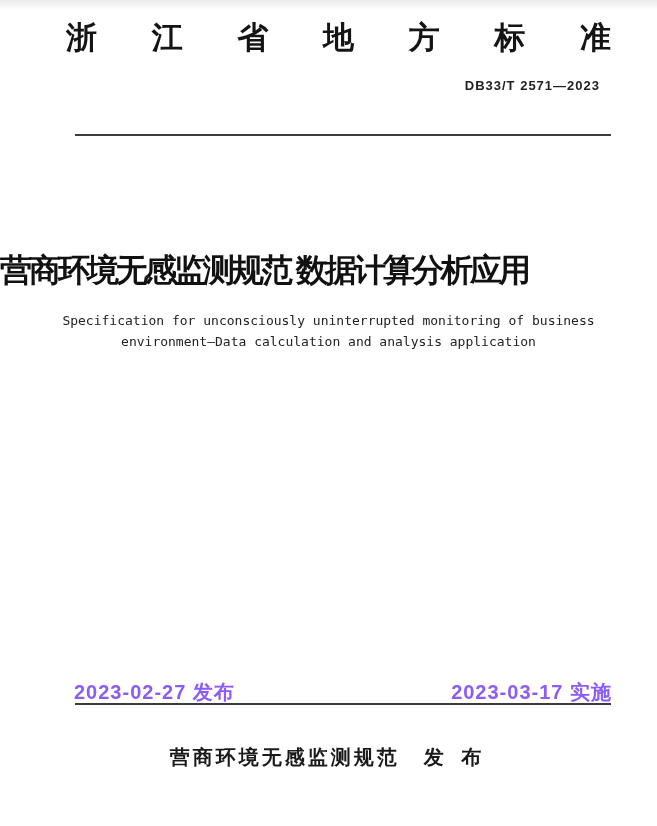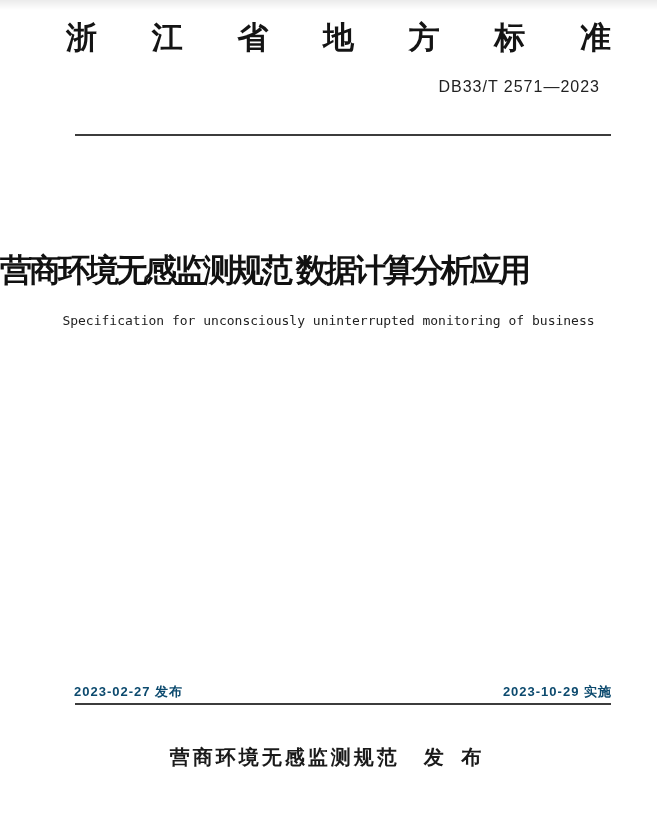--- a/index.html
+++ b/index.html
@@ -36,22 +36,22 @@
     font-size: 31px;
     line-height: 34px;
     font-weight: 700;
     color: #141414;
   }
 
   .doc-number {
     position: absolute;
     top: 78px;
     right: 57px;
-    font-size: 16px;
-    font-weight: 400;
+    font-size: 13px;
+    font-weight: 700;
     letter-spacing: 1px;
     color: #222;
   }
 
   .rule {
     position: absolute;
     left: 75px;
     right: 46px;
     height: 2px;
     background: #3c3c3c;
@@ -86,25 +86,25 @@
     color: #222;
   }
 
   .dates {
     position: absolute;
     top: 683px;
     left: 74px;
     right: 45px;
     display: flex;
     justify-content: space-between;
-    font-size: 13px;
+    font-size: 20px;
     line-height: 18px;
     font-weight: 700;
     letter-spacing: 1px;
-    color: #0c4a6e;
+    color: #8b5cf6;
   }
 
   .publisher {
     position: absolute;
     top: 745px;
     left: 0;
     width: 657px;
     text-align: center;
     font-size: 20px;
     line-height: 24px;
@@ -133,25 +133,26 @@
     </div>
 
   <div class="doc-number">DB33/T 2571—2023</div>
 
   <div class="rule rule-top"></div>
 
   <div class="title-cn">营商环境无感监测规范 数据计算分析应用</div>
 
   <div class="title-en">
     <div>Specification for unconsciously uninterrupted monitoring of business</div>
+    <div>environment—Data calculation and analysis application</div>
   </div>
 
   <div class="dates">
     <span>2023-02-27 发布</span>
-    <span>2023-10-29 实施</span>
+    <span>2023-03-17 实施</span>
   </div>
 
   <div class="rule rule-bottom"></div>
 
   <div class="publisher">
     <span>营商环境无感监测规范</span><span class="publish-label">发 布</span>
   </div>
 
 </div>
 

